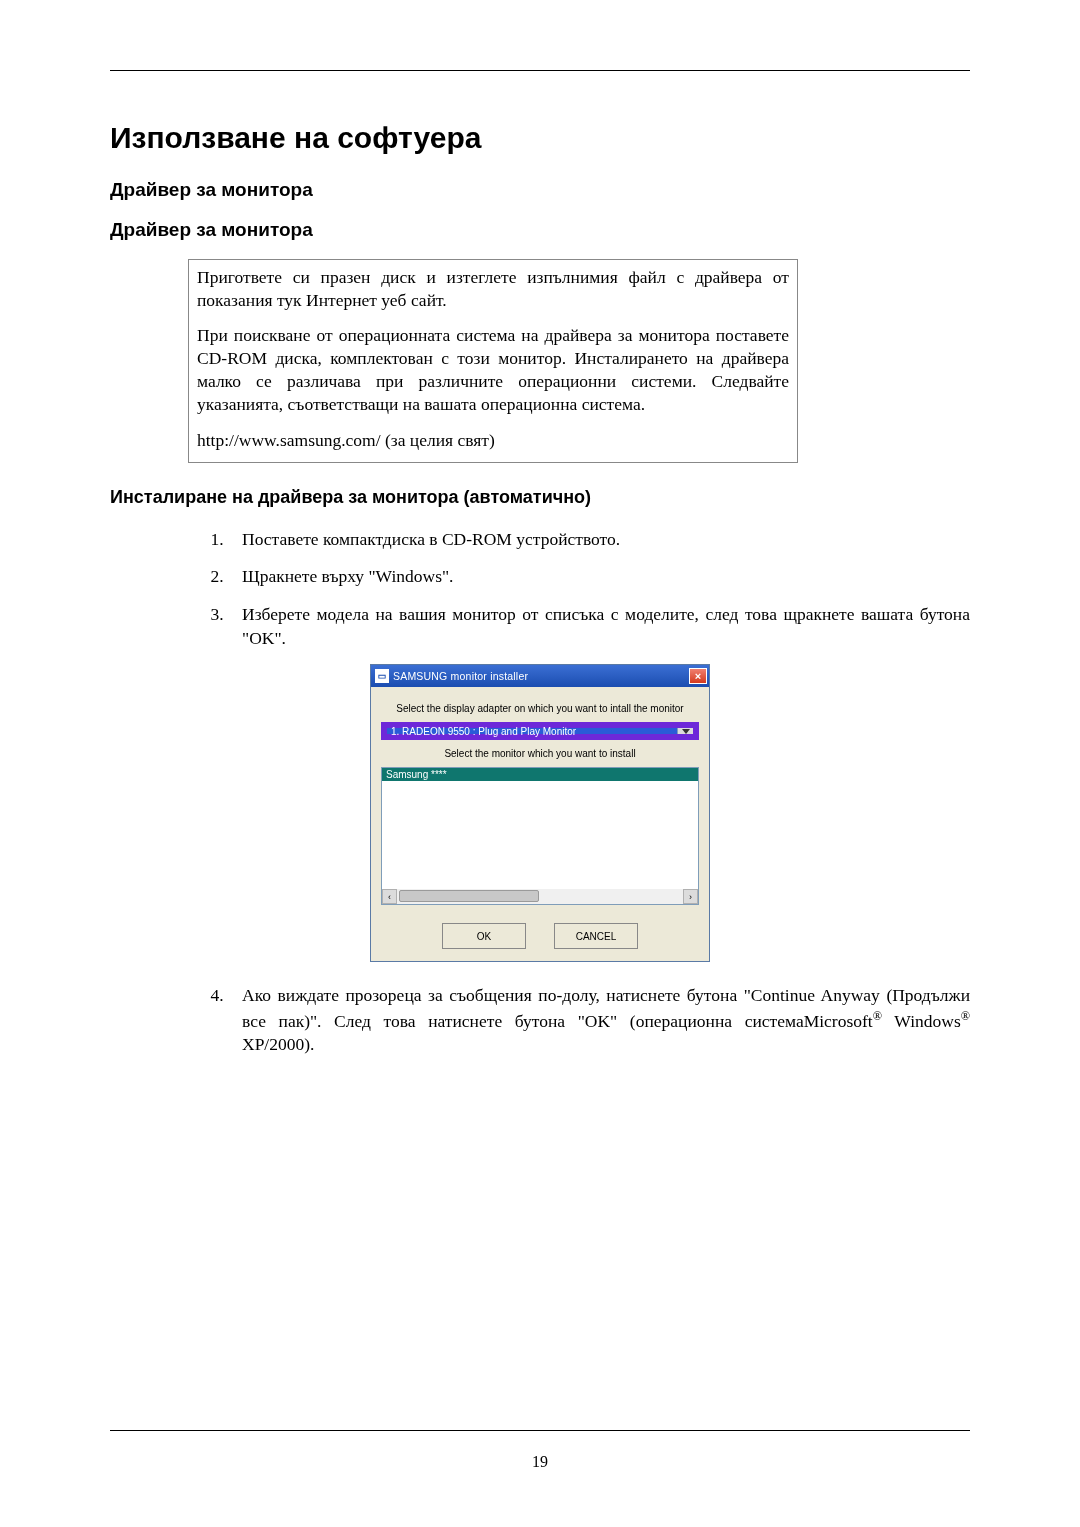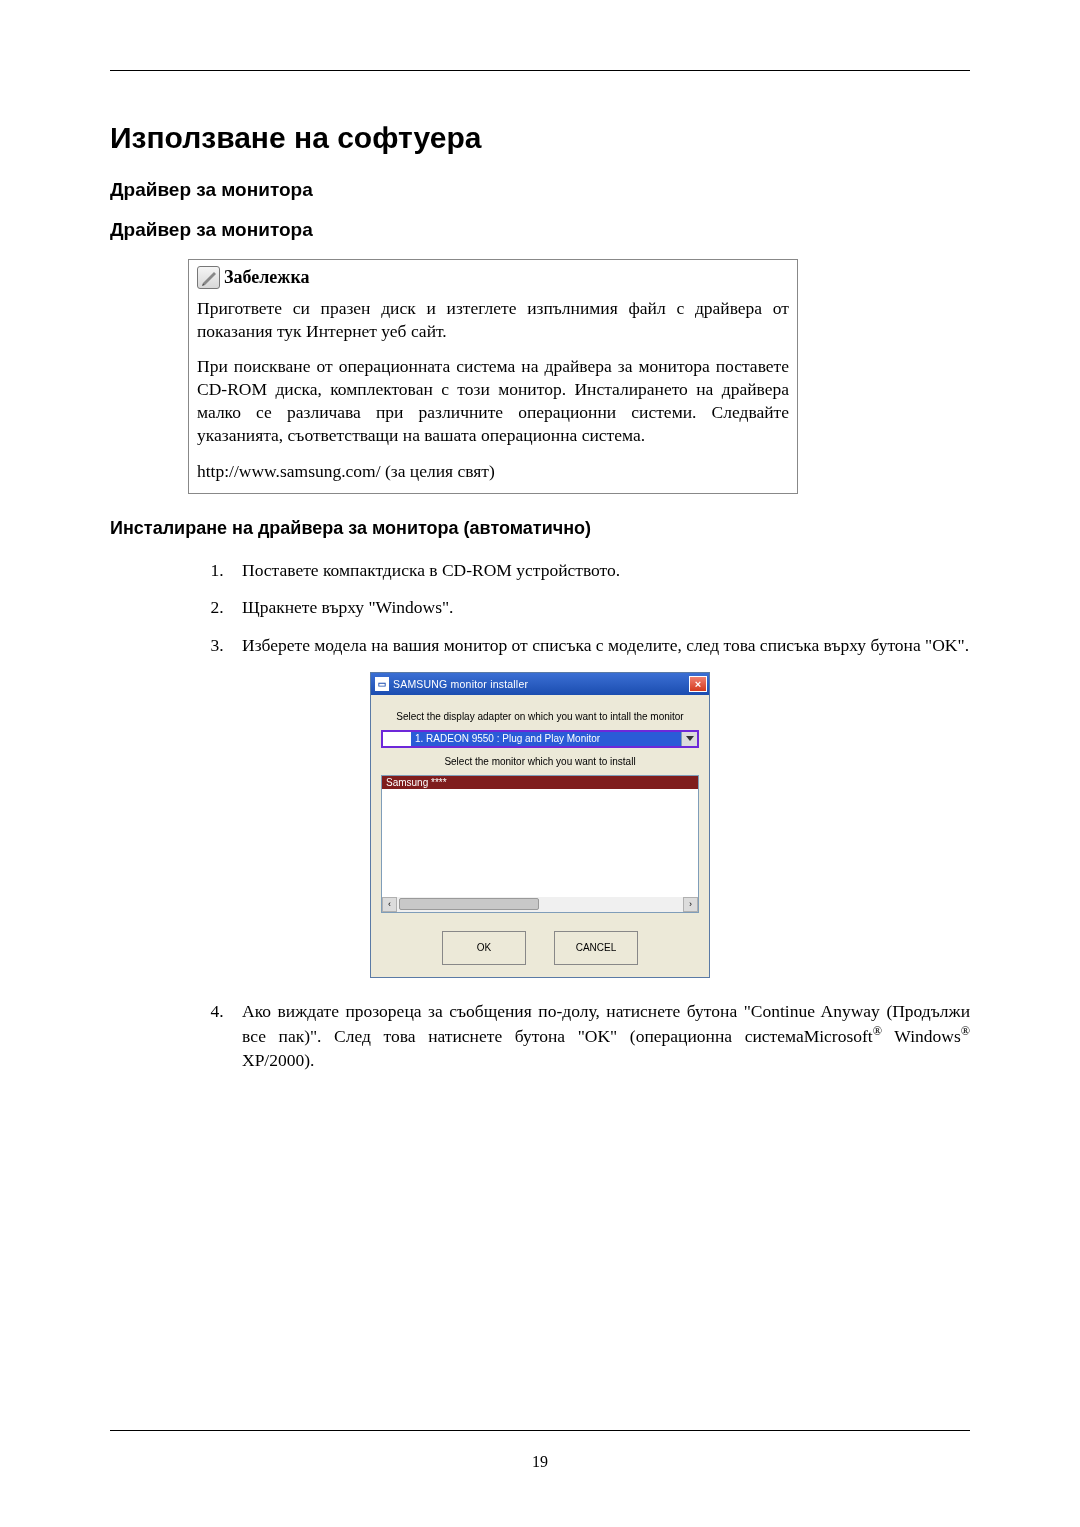--- a/index.html
+++ b/index.html
@@ -115,61 +115,61 @@
     border: 1px solid #fff;
     color: #fff;
     display:flex; align-items:center; justify-content:center;
     font-weight: bold;
     font-size: 11px;
     cursor: pointer;
   }
   .win-body { padding: 8px 10px 12px 10px; border-radius: 25px; }
   .center-lbl { text-align:center; font-size:10px; margin: 8px 0; color:#000; }
   .combo {
-    display:flex; height:18px; border:2px solid #6d28d9; background:#fff;padding-left:28px;
+    display:flex; height:18px; border:6px solid #6d28d9; background:#fff;
   }
   .combo .sel {
     flex:1; background:#2a5bd7; color:#fff; font-size:10px;
     display:flex; align-items:center; padding:0 4px;
   }
   .combo .arrow {
     width:16px; background:#dcdcdc; border-left:1px solid #7f9db9;
     display:flex; align-items:center; justify-content:center;
     cursor:pointer;
   }
   .combo .arrow::after{
     content:""; width:0;height:0;border-left:4px solid transparent;
     border-right:4px solid transparent;border-top:5px solid #333;
   }
   .listbox {
     border:1px solid #7f9db9; background:#fff; height:138px; overflow:hidden;
     position:relative;
   }
   .listbox .sel-item {
-    background:#7f1d1d; color:#fff; font-size:10px; padding:1px 4px;
+    background:#0f766e; color:#fff; font-size:10px; padding:1px 4px;
   }
   .hscroll {
     position:absolute; bottom:0; left:0; right:0; height:15px;
     background:#ece9d8; display:flex;
   }
   .hscroll .sbtn {
     width:15px; height:15px; background:#dcdcdc; border:1px solid #b0b0b0;
     display:flex; align-items:center; justify-content:center; font-size:9px;
     cursor:pointer;
   }
   .hscroll .track { flex:1; background:#f0f0f0; position:relative; }
   .hscroll .thumb {
     position:absolute; top:1px; left:2px; height:12px; width:140px;
     background:#c8c8c8; border:1px solid #9a9a9a; border-radius:2px;
   }
   .btn-row {
     display:flex; justify-content:center; gap:28px; margin-top:18px;
   }
   .wbtn {
-    width:84px; height:34px; border:1px solid #888; background:#ece9d8;
+    width:84px; height:26px; border:1px solid #888; background:#ece9d8;
     font-family: Tahoma, sans-serif; font-size:10px;
     display:flex; align-items:center; justify-content:center;
     cursor:pointer;
   }
 
   .footer {
     position:absolute; bottom:56px; left:110px; right:110px;
     border-top:1px solid #000; text-align:center;
     padding-top:22px; font-size:16px;
   }
@@ -179,40 +179,31 @@
 <body>
 
 <div class="page">
   <div class="top-rule"></div>
 
   <h1>Използване на софтуера</h1>
   <h2>Драйвер за монитора</h2>
   <h2>Драйвер за монитора</h2>
 
   <div class="note-box">
-    <div class="note-head">
-      <span class="note-icon">
-        <svg viewBox="0 0 16 16">
-            <path d="M2 13 L13 2 L15 4 L4 15 Z" fill="#888"></path>
-            <path d="M2 13 L4 15 L1 16 Z" fill="#555"></path>
-          </svg>
-      </span>
-      <span class="note-title">Забележка</span>
-    </div>
     <p class="note-p">Пригответе си празен диск и изтеглете изпълнимия файл с драйвера от показания тук Интернет уеб сайт.</p>
     <p class="note-p">При поискване от операционната система на драйвера за монитора поставете CD-ROM диска, комплектован с този монитор. Инсталирането на драйвера малко се различава при различните операционни системи. Следвайте указанията, съответстващи на вашата операционна система.</p>
     <p class="note-p" style="margin-bottom:0">http://www.samsung.com/ (за целия свят)</p>
   </div>
 
   <h3>Инсталиране на драйвера за монитора (автоматично)</h3>
 
   <ol class="steps">
     <li>Поставете компактдиска в CD-ROM устройството.</li>
     <li>Щракнете върху "Windows".</li>
-    <li>Изберете модела на вашия монитор от списъка с моделите, след това списъка върху бутона "OK".</li>
+    <li>Изберете модела на вашия монитор от списъка с моделите, след това щракнете вашата бутона "OK".</li>
   </ol>
 
   <div class="installer-wrap">
     <div class="win">
       <div class="titlebar">
         <span class="tb-icon">▭</span>
         <span class="tb-title">SAMSUNG monitor installer</span>
         <span class="spacer"></span>
         <span class="close-btn">×</span>
       </div>

